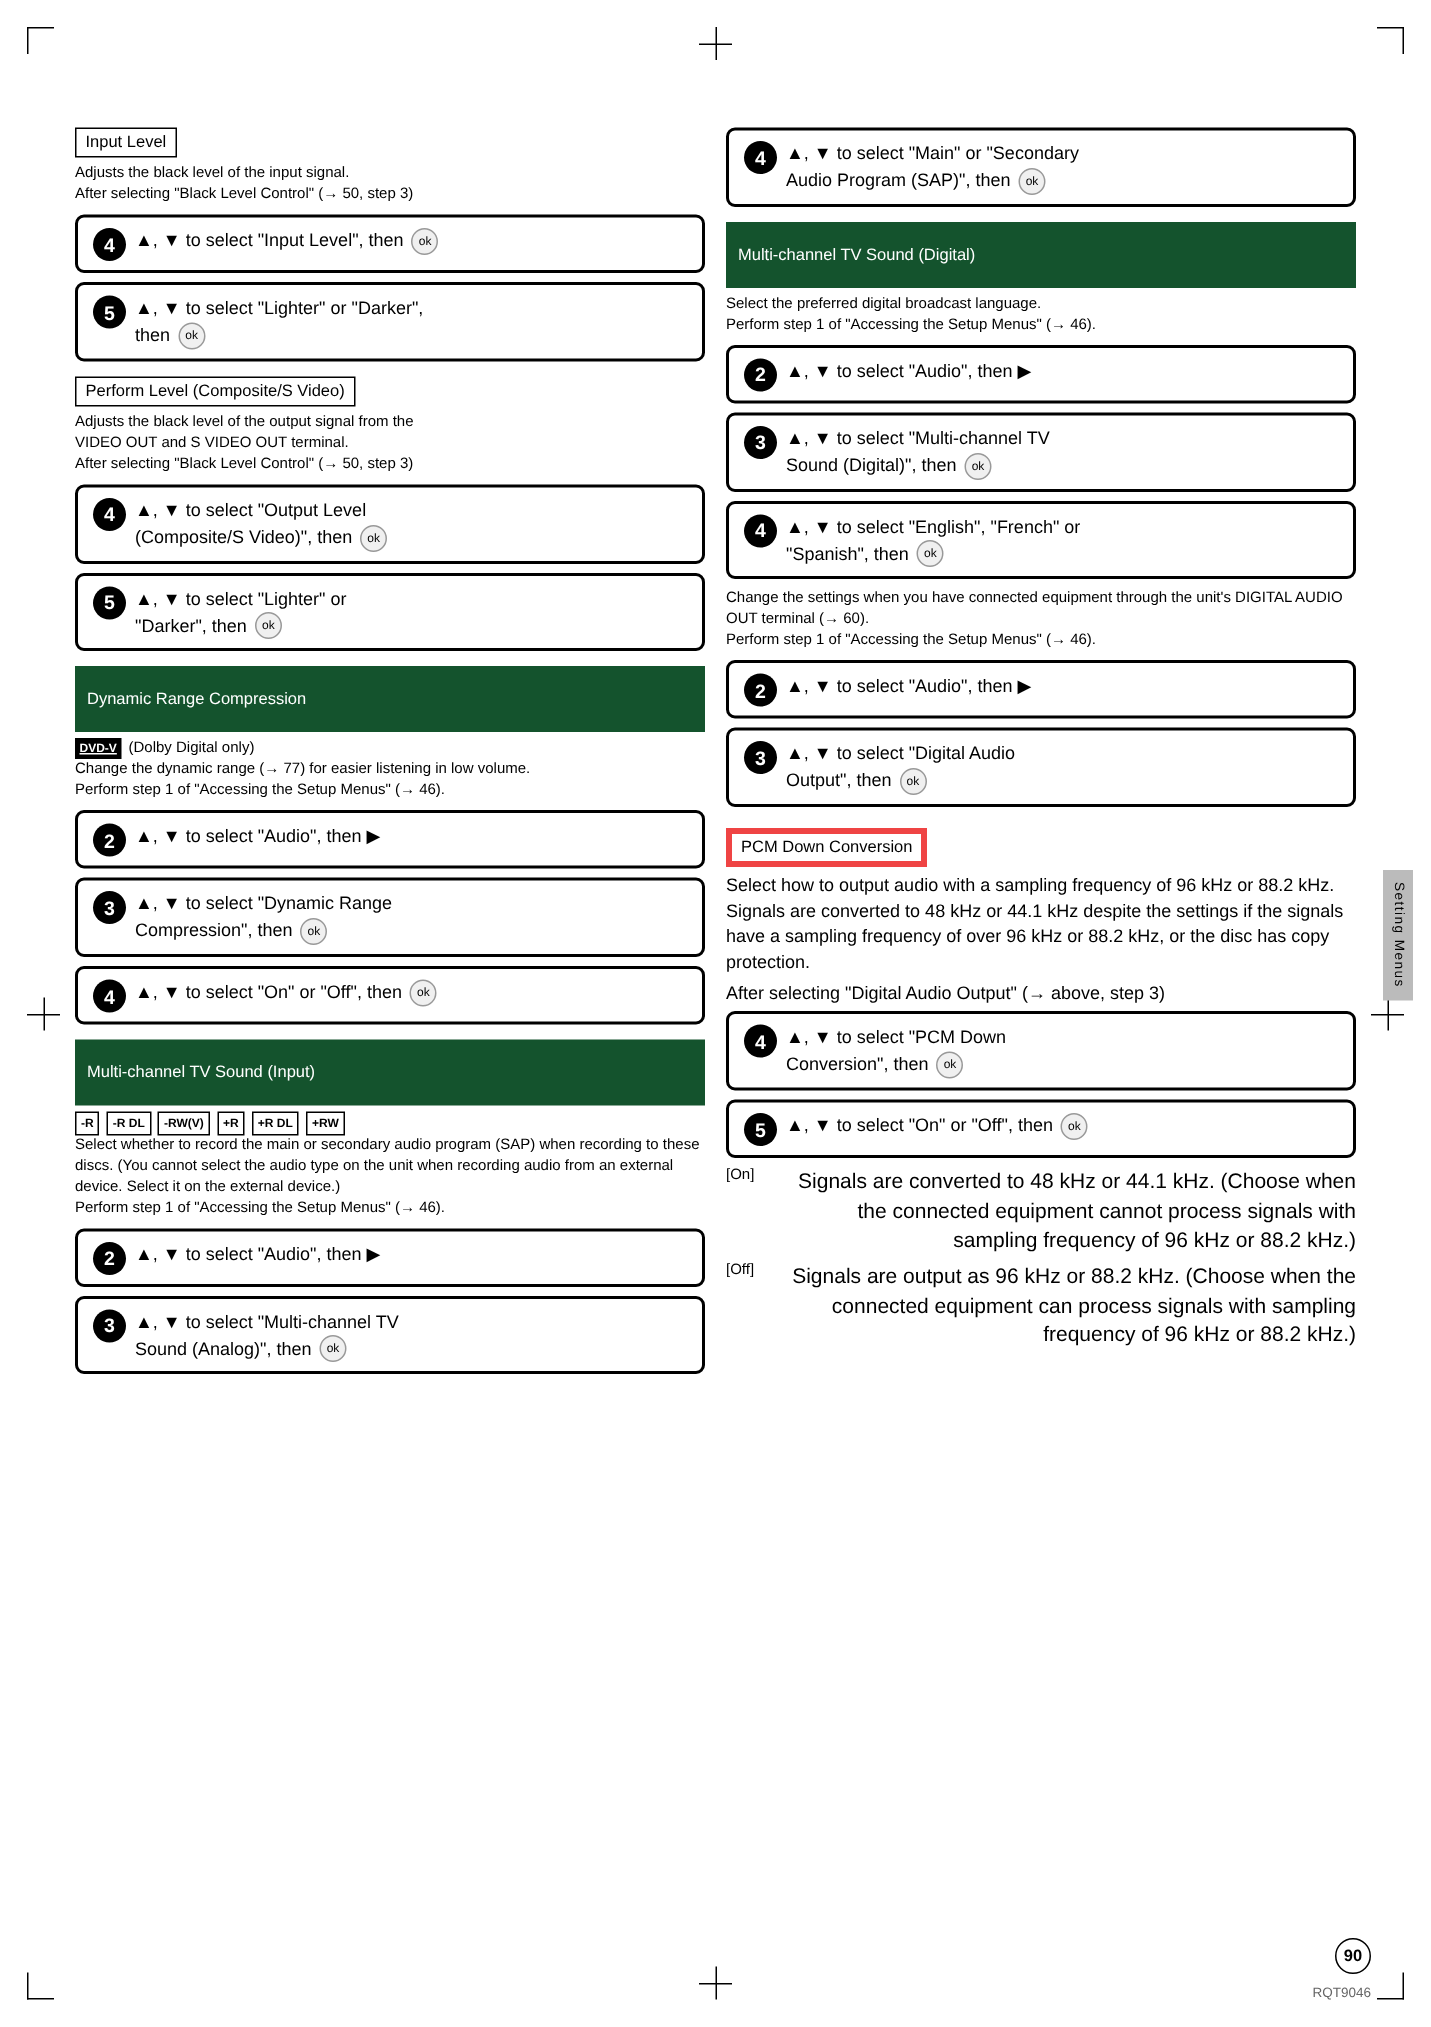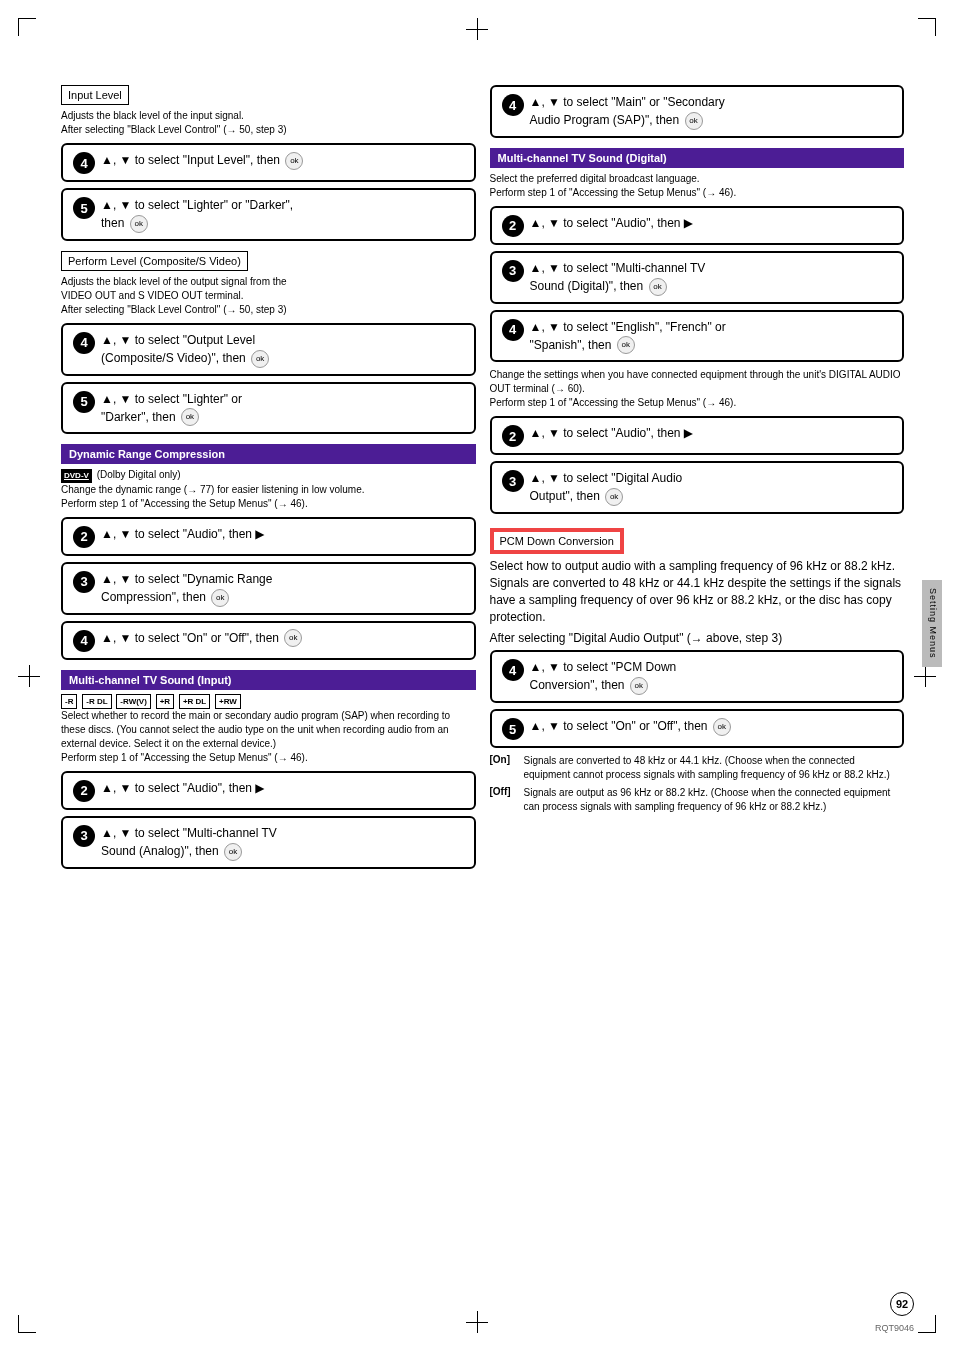--- a/index.html
+++ b/index.html
@@ -37,43 +37,43 @@
     .crosshair-left::after { content:''; position:absolute; left:50%; top:0; width:1px; height:100%; background:#000; }
     .crosshair-right { position: absolute; right: 18px; top: 50%; transform: translateY(-50%); width: 22px; height: 22px; }
     .crosshair-right::before { content:''; position:absolute; top:50%; left:0; width:100%; height:1px; background:#000; }
     .crosshair-right::after { content:''; position:absolute; left:50%; top:0; width:1px; height:100%; background:#000; }
 
     
     .content {
       display: flex;
       gap: 14px;
       margin-top: 55px;
-      margin-left: 41px;
+      margin-left: 30px;
       margin-right: 30px;
     }
     .left-col { flex: 1; }
     .right-col { flex: 1; }
 
     
     .section-title-box {
       border: 1px solid #000;
       padding: 3px 6px;
       display: inline-block;
       font-size: 11px;
       margin-bottom: 4px;
     }
     .section-desc { font-size: 10px; margin-bottom: 6px; line-height: 1.4; }
 
     
     .dark-header {
-      background: #4c1d95;
+      background: #14532d;
       color: #fff;
-      font-weight: bold;
-      font-size: 11px;
-      padding: 4px 8px;
+      font-weight: normal;
+      font-size: 11px;
+      padding: 16px 8px;
       margin-bottom: 4px;
       margin-top: 10px;
     }
 
     
     .step-box {
       border: 2px solid #000;
       border-radius: 6px;
       padding: 6px 10px 6px 10px;
       margin-bottom: 6px;
@@ -188,26 +188,27 @@
       margin-bottom: 4px;
     }
 
     .on-off-desc {
       display: flex;
       gap: 4px;
       margin-top: 4px;
     }
     .on-off-label {
       font-size: 10px;
-      font-weight: bold;
+      font-weight: normal;
       min-width: 30px;
     }
     .on-off-text {
-      font-size: 10px;
+      font-size: 14px;
       line-height: 1.4;
+      text-align: right;
     }
   </style>
 </head>
 <body>
 
 <div class="page">
 
   <div class="corner tl"></div>
   <div class="corner tr"></div>
   <div class="corner bl"></div>
@@ -357,16 +358,16 @@
         </div>
         <div class="on-off-desc">
           <div class="on-off-label">[Off]</div>
           <div class="on-off-text">Signals are output as 96 kHz or 88.2 kHz. (Choose when the connected equipment can process signals with sampling frequency of 96 kHz or 88.2 kHz.)</div>
         </div>
       </div>
 
     </div>
   </div>
 
-  <div class="page-num">92</div>
+  <div class="page-num">90</div>
   <div class="rqt-code">RQT9046</div>
 
 </div>
 
 </body></html>

